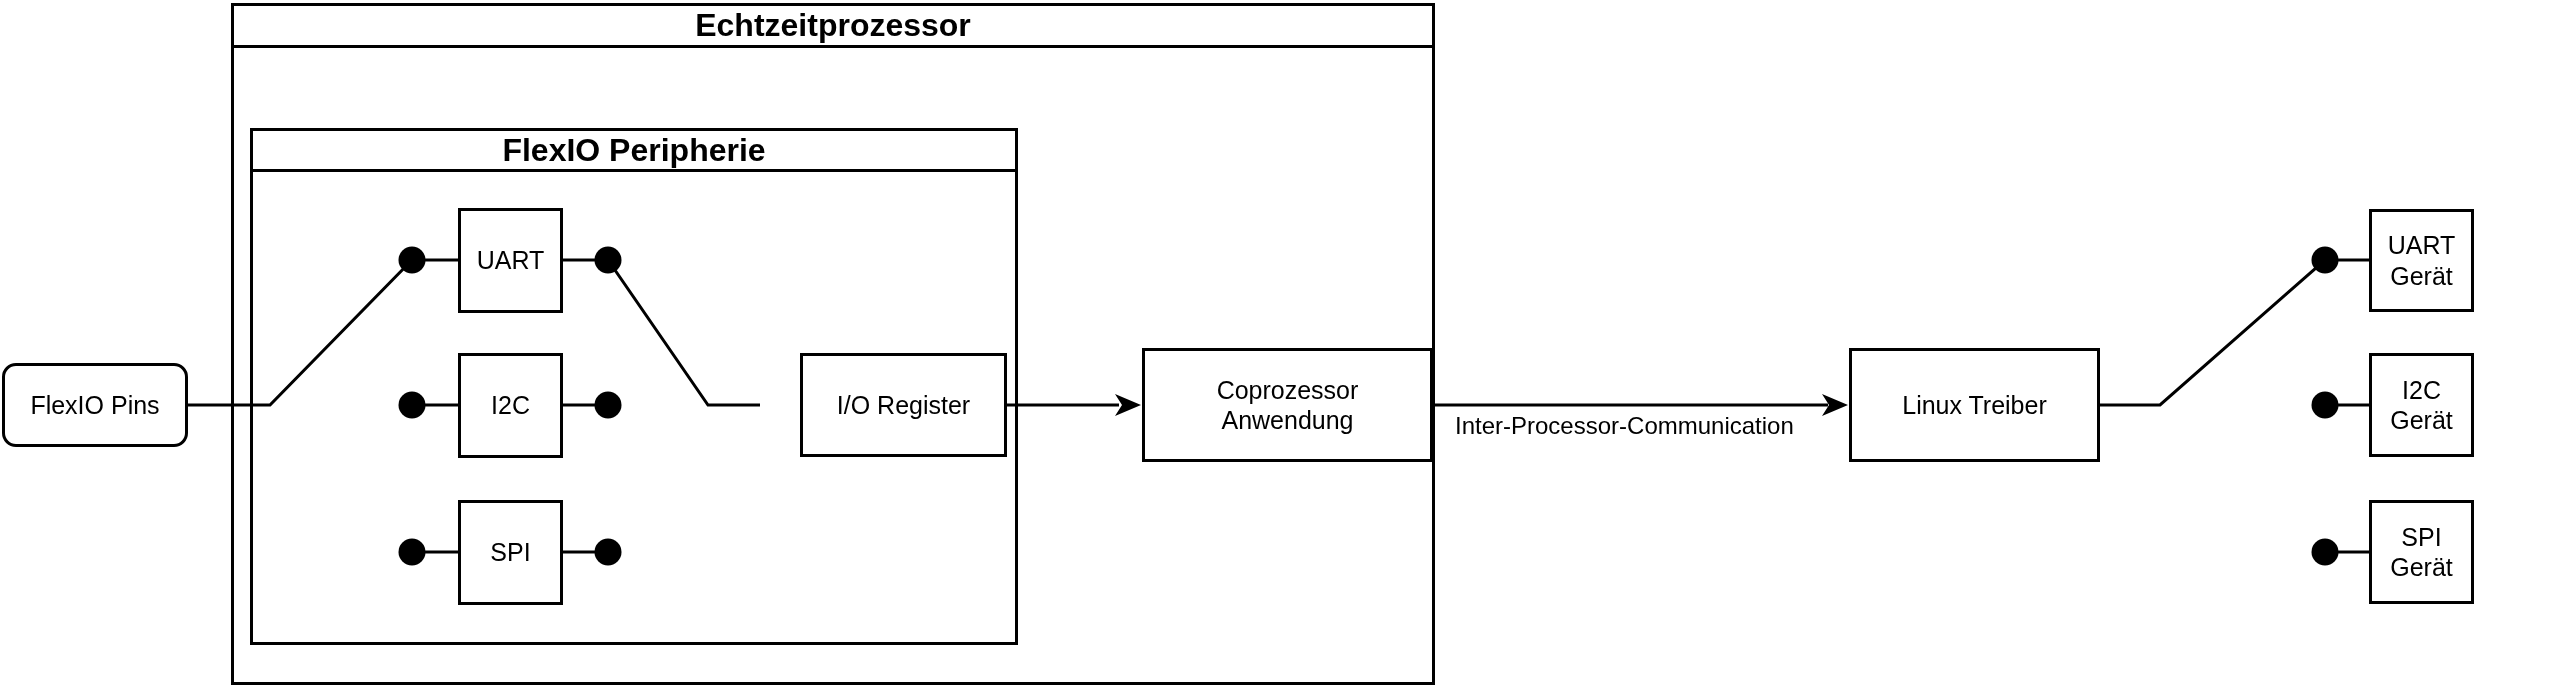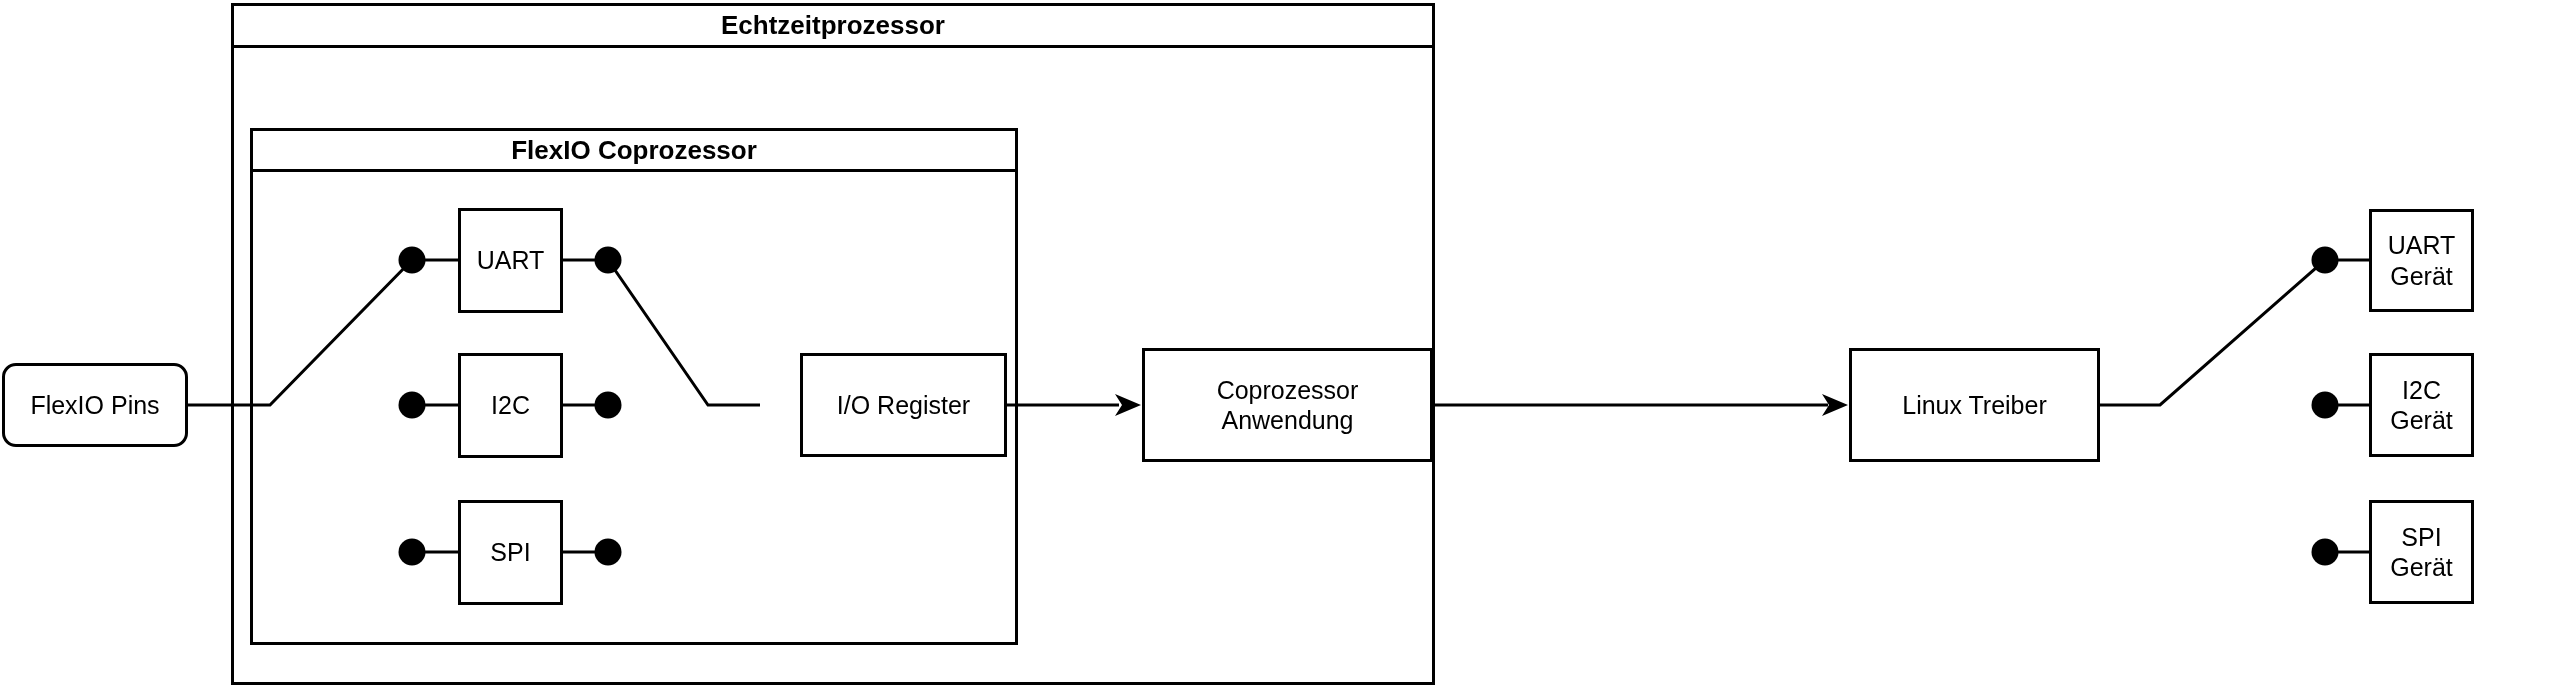--- a/index.html
+++ b/index.html
@@ -23,21 +23,21 @@
     z-index: 1;
     box-sizing: border-box;
   }
   .container-title {
     width: 100%;
     border-bottom: 3px solid #000000;
     display: flex;
     align-items: center;
     justify-content: center;
     font-weight: bold;
-    font-size: 26px;
+    font-size: 32px;
     color: #000000;
     box-sizing: border-box;
     white-space: nowrap;
   }
   
   svg.wires {
     position: absolute;
     left: 0; top: 0;
     z-index: 5;
   }
@@ -72,21 +72,21 @@
 </head>
 <body>
 
 <div class="canvas">
 
   <div class="container" style="left:231px; top:3px; width:1204px; height:682px;">
     <div class="container-title" style="height:42px;">Echtzeitprozessor</div>
   </div>
 
   <div class="container" style="left:250px; top:128px; width:768px; height:517px;">
-    <div class="container-title" style="height:41px;">FlexIO Coprozessor</div>
+    <div class="container-title" style="height:41px;">FlexIO Peripherie</div>
   </div>
 
 
   <svg class="wires" width="2560" height="690" viewBox="0 0 2560 690">
     <g stroke="#000000" stroke-width="3" fill="none">
 
       <path d="M188,405 H270 L412,260 H458"></path>
 
       <path d="M563,260 H608 L708,405 H760"></path>
 
@@ -142,14 +142,15 @@
 
   <div class="node" style="left:2369px; top:209px; width:105px; height:103px;">UART
 Gerät</div>
 
   <div class="node" style="left:2369px; top:353px; width:105px; height:104px;">I2C
 Gerät</div>
 
   <div class="node" style="left:2369px; top:500px; width:105px; height:104px;">SPI
 Gerät</div>
 
+  <div class="edge-label" style="left:1455px; top:412px;">Inter-Processor-Communication</div>
 
 </div>
 
 </body></html>

